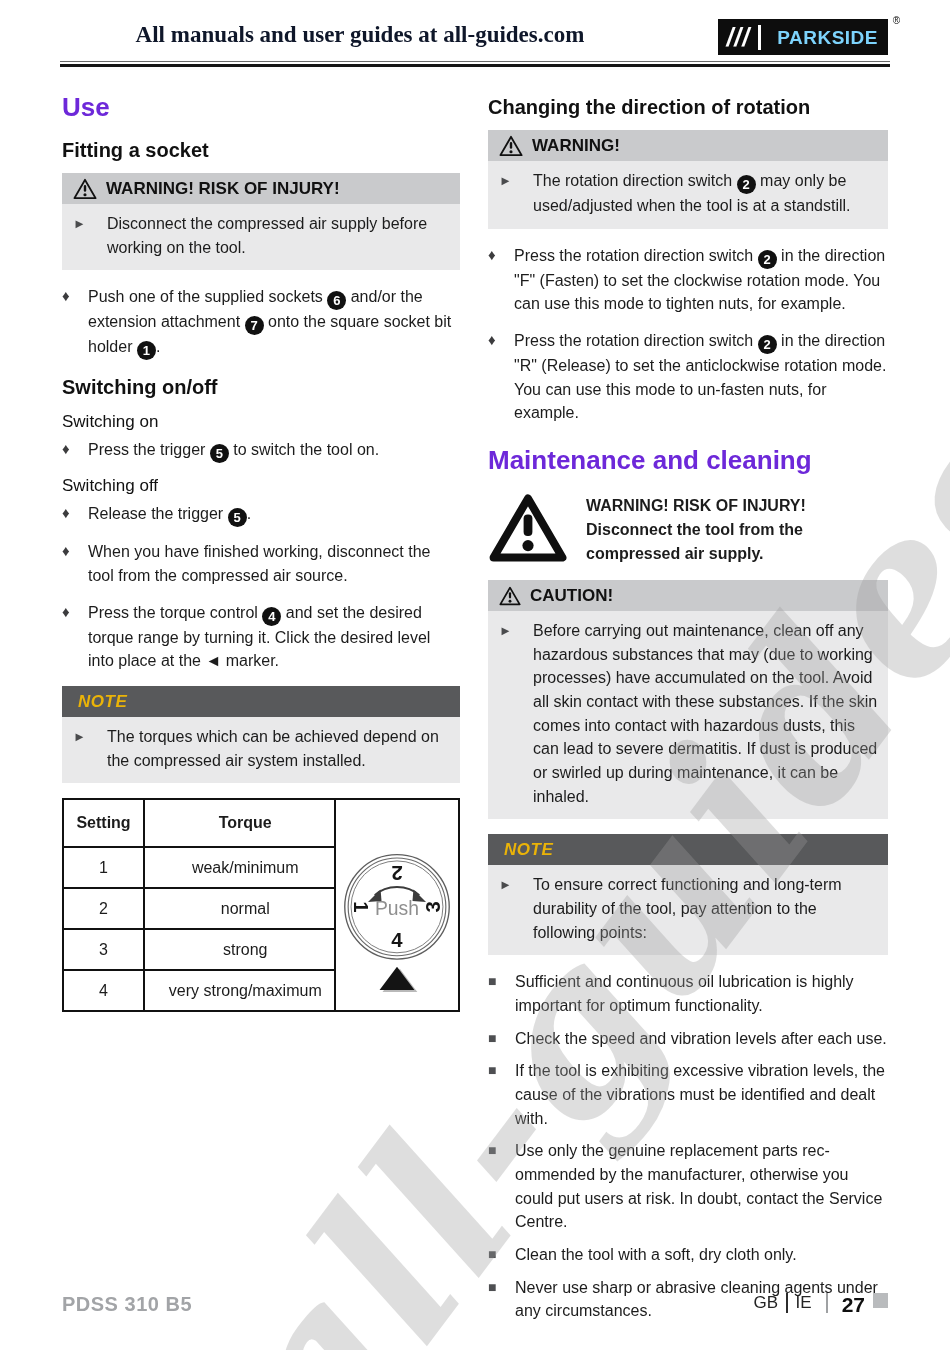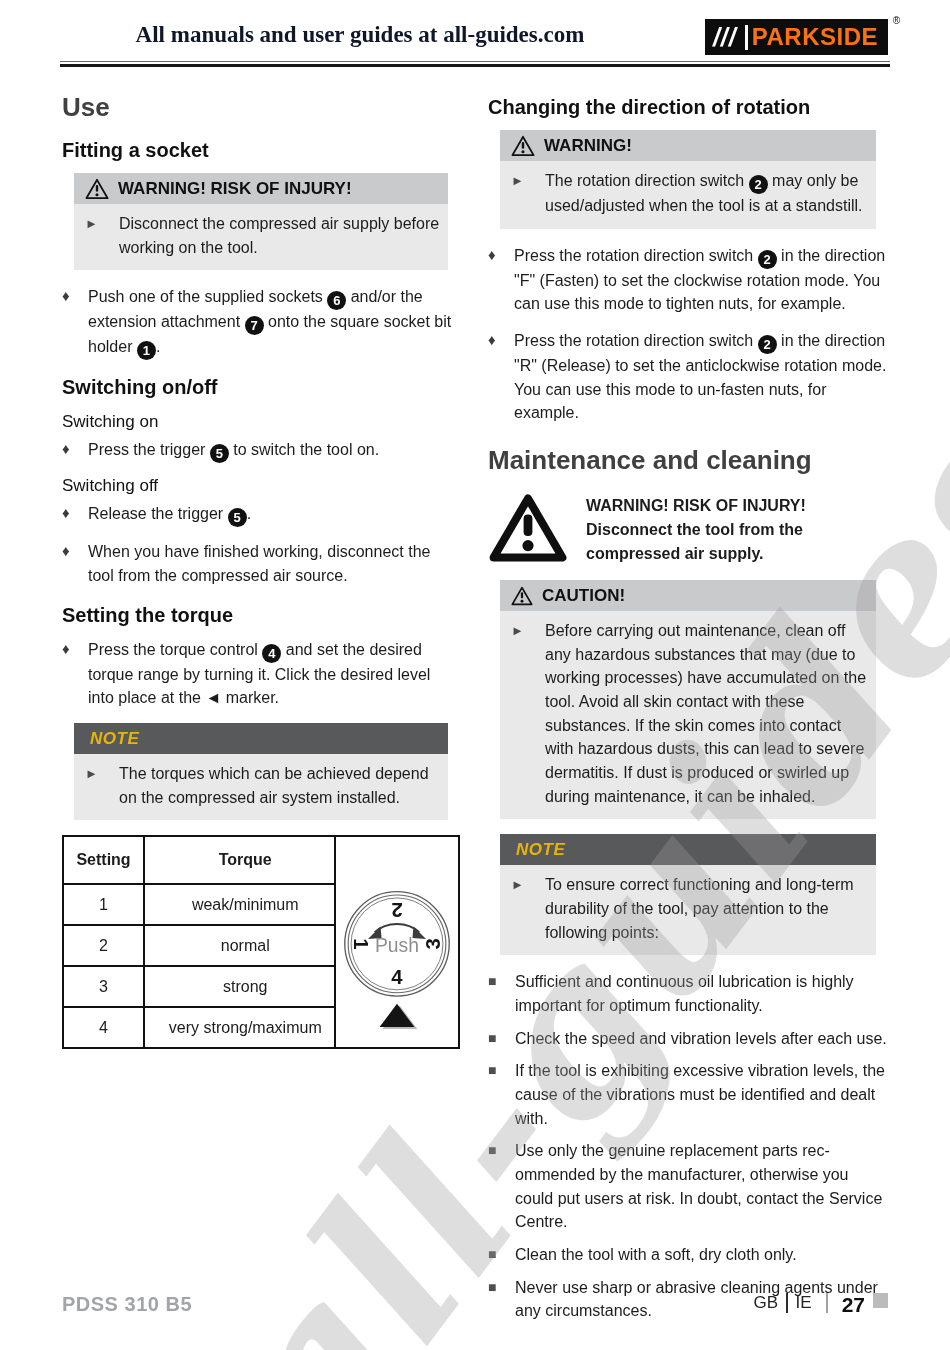--- a/index.html
+++ b/index.html
@@ -14,46 +14,46 @@
   }
   .logo{
     position:absolute;top:19px;right:62px;height:36px;background:#0d0d0d;
     display:flex;align-items:center;padding:0 10px 0 8px;
   }
   .logo .slashes{
     color:#fff;font-weight:700;font-style:italic;font-size:25px;letter-spacing:1px;
     padding-right:8px;border-right:3px solid #fff;line-height:1;
   }
   .logo .brand{
-    color:#f97316;font-weight:700;font-size:24px;letter-spacing:.5px;padding-left:4px;line-height:1;
+    color:#7dd3fc;font-weight:700;font-size:19px;letter-spacing:.5px;padding-left:16px;line-height:1;
   }
   .logo .reg{position:absolute;top:-4px;right:-12px;color:#0d0d0d;font-size:10px;}
   .head-rule{position:absolute;top:64px;left:60px;right:60px;height:3px;background:#161616;}
   .head-rule:before{content:"";position:absolute;top:-3px;left:0;right:0;height:1px;background:#6a6a6a;}
 
   
   .col{position:absolute;top:86px;}
   .col-left{left:62px;width:398px;}
   .col-right{left:488px;width:400px;}
 
-  h1{font-size:26px;font-weight:700;margin:6px 0 14px;color:#404040;}
+  h1{font-size:26px;font-weight:700;margin:6px 0 14px;color:#6d28d9;}
   h2{font-size:20px;font-weight:700;margin:16px 0 11px;color:#111;}
   h3{font-size:17px;font-weight:400;margin:13px 0 6px;color:#111;}
   p,.txt{font-size:16px;line-height:1.48;margin:0;}
 
   
   .d-item{display:flex;margin:0 0 13px;}
   .d-item .bullet{width:26px;flex:0 0 26px;color:#3c3c3e;font-size:15px;line-height:1.5;}
   .sq-item{display:flex;margin:0 0 9px;}
   .sq-item .bullet{width:27px;flex:0 0 27px;color:#4e4f52;font-size:14px;line-height:1.6;}
   .a-item{display:flex;}
   .a-item .bullet{width:34px;flex:0 0 34px;color:#4a4b4d;font-size:13px;line-height:1.85;}
 
   
-  .alert{margin:2px 12px 15px;}
+  .alert{margin:2px 0 15px;}
   .alert-title{
     background:#c9cacc;height:31px;display:flex;align-items:center;gap:9px;
     padding:0 0 0 11px;font-weight:700;font-size:17px;color:#111;
   }
   .alert-title.dark{background:#58595b;color:#eab308;font-style:italic;letter-spacing:.5px;padding-left:16px;}
   .alert-body{background:#e9e9ea;padding:8px 8px 11px 11px;}
   .plain-warn{display:flex;gap:18px;align-items:flex-start;margin:10px 0 14px;}
   .plain-warn .txt{font-weight:700;font-size:16px;line-height:1.5;padding-top:2px;}
   .warn-svg{flex:0 0 auto;}
 
@@ -142,21 +142,20 @@
   <h3>Switching off</h3>
   <div class="d-item">
     <span class="bullet">♦</span>
     <span class="txt">Release the trigger <span class="nbadge">5</span>.</span>
   </div>
   <div class="d-item">
     <span class="bullet">♦</span>
     <span class="txt">When you have finished working, disconnect the tool from the compressed air source.</span>
   </div>
 
-  <h2>Setting the torque</h2>
   <div class="d-item">
     <span class="bullet">♦</span>
     <span class="txt">Press the torque control <span class="nbadge">4</span> and set the desired torque range by turning it. Click the desired level into place at the ◄ marker.</span>
   </div>
 
   <div class="alert" style="margin-top:10px;">
     <div class="alert-title dark">
       <span>NOTE</span>
     </div>
     <div class="alert-body">

